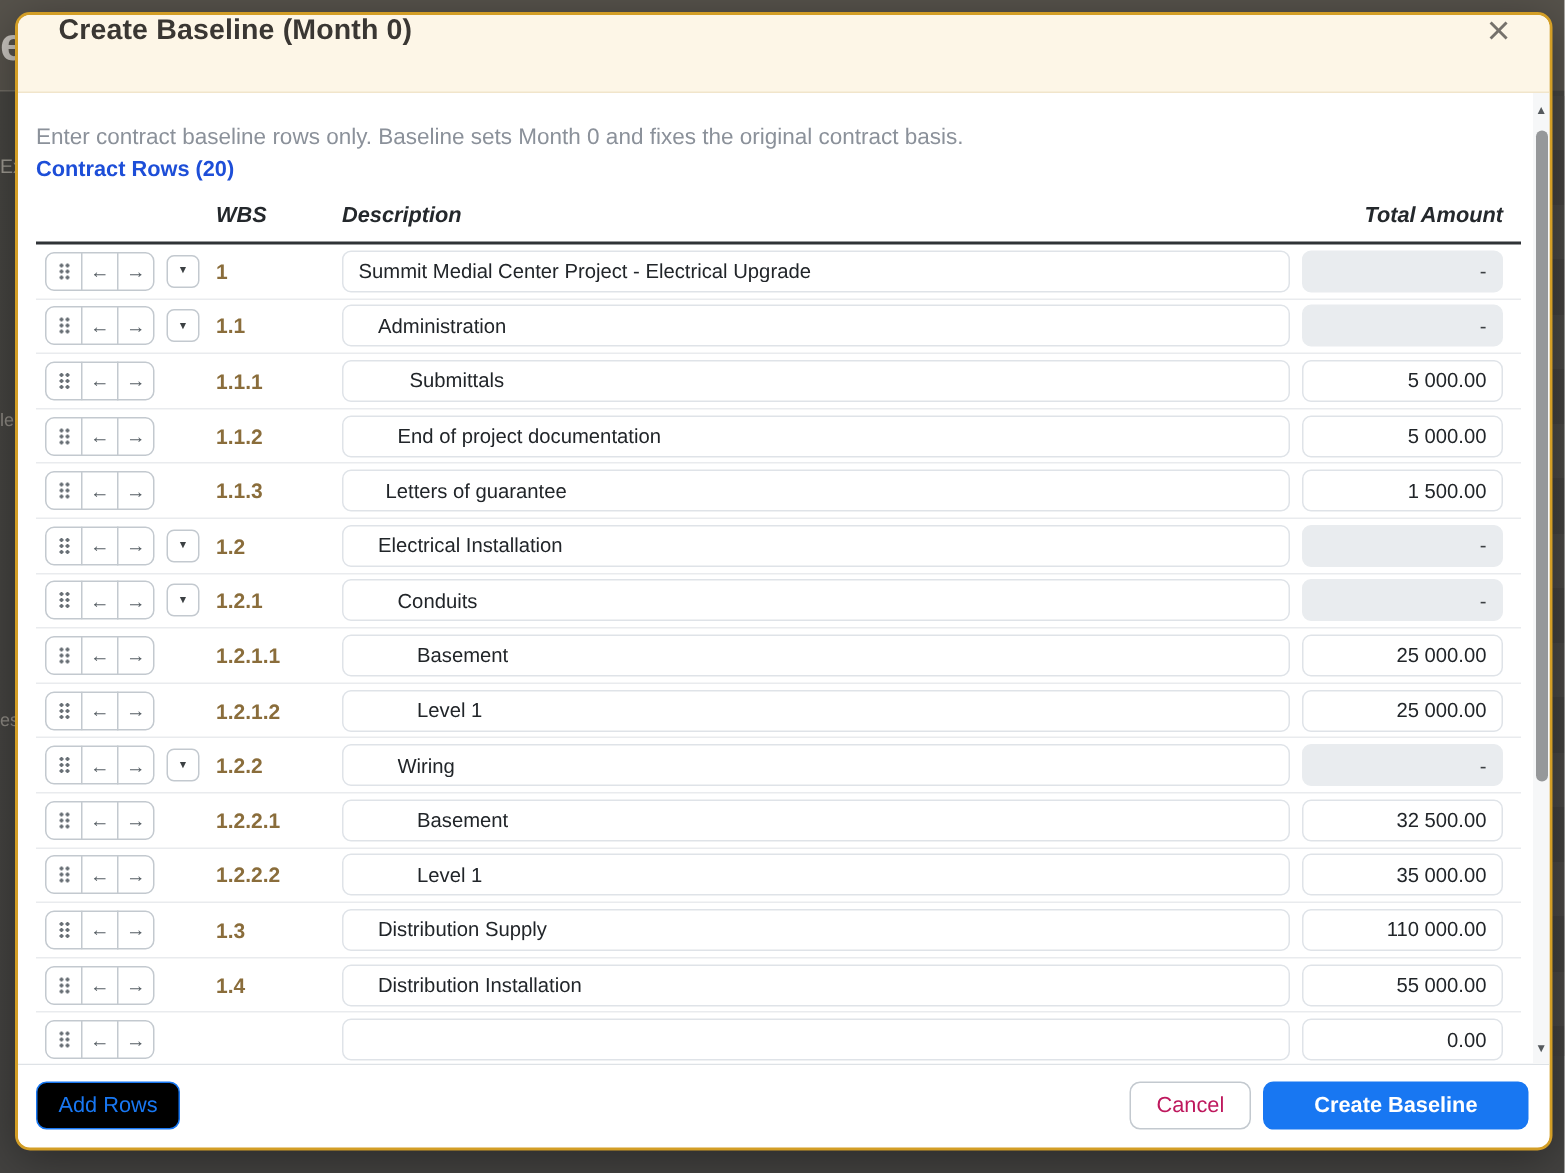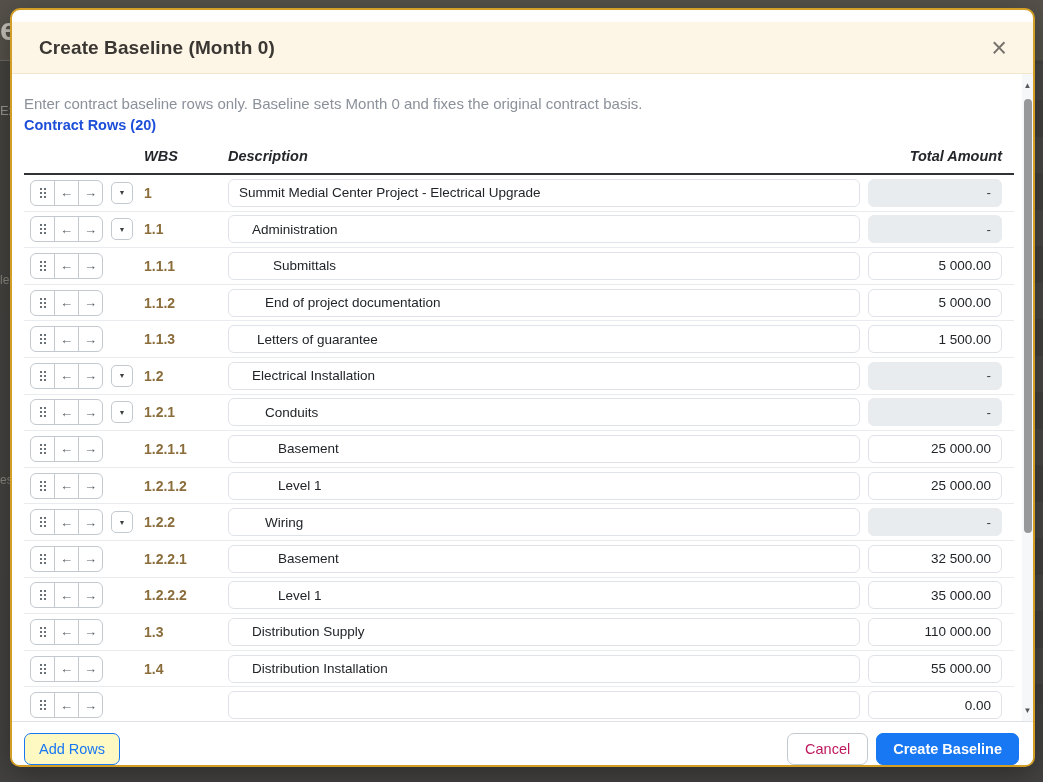--- a/index.html
+++ b/index.html
@@ -22,21 +22,21 @@
     background:repeating-linear-gradient(#4c4a47 0 36px, #413f3d 36px 73px); opacity:.55; }
 
   
   .modal {
     position:absolute; left:10px; top:8px; width:1025px; height:759px;
     background:#ffffff; border:2px solid #d39e26; border-radius:10px;
     z-index:2; box-shadow:0 6px 30px rgba(0,0,0,.35); overflow:hidden;
   }
   .modal-header {
     height:52px; background:#fdf6e7; border-bottom:1px solid #f1e5cb;
-    display:flex; align-items:center; padding:0 24px 0 27px;margin-top:12px;
+    display:flex; align-items:flex-start; padding:0 24px 0 27px;
   }
   .modal-title { font-size:19px; font-weight:600; color:#3a3733; letter-spacing:.1px; }
   .close-btn {
     margin-left:auto; background:none; border:none; cursor:pointer;
     font-size:27px; line-height:20px; color:#76726c; font-weight:400; padding:0 2px;
   }
 
   .modal-body { position:relative; height:647px; background:#fff; overflow:hidden; }
   .body-content { padding:21px 0 0 12px; width:1002px; }
 
@@ -86,23 +86,23 @@
   .sb-thumb { position:absolute; top:25px; left:1.5px; width:8px; height:434px;
     background:#96989a; border-radius:4px; }
 
   
   .modal-footer {
     height:54px; border-top:1px solid #dee2e6; display:flex; align-items:center;
     padding:0 14px 0 12px; background:#fff;
   }
   .btn { font-family:"Liberation Sans", sans-serif; font-size:14.5px; border-radius:7px;
     padding:7px 14px; cursor:pointer; }
-  .btn-outline-primary { background:#fef9c3; border:1px solid #1877f2; color:#1877f2; margin-right:auto; }
+  .btn-outline-primary { background:#000000; border:1px solid #1877f2; color:#1877f2; margin-right:auto; }
   .btn-cancel { background:#fff; border:1px solid #c3c9cf; color:#be185d; padding:7px 17px; margin-right:8px; }
-  .btn-primary { background:#1877f2; border:1px solid #1877f2; color:#fff; font-weight:600; padding:7px 16px; }
+  .btn-primary { background:#1877f2; border:1px solid #1877f2; color:#fff; font-weight:600; padding:7px 33px; }
 </style>
 </head>
 <body>
 
 <span class="bg-frag frag-e">e</span>
 <span class="bg-frag frag-ex">Ex</span>
 <span class="bg-frag frag-le">le</span>
 <span class="bg-frag frag-es">es</span>
 <div class="bg-line"></div>
 <div class="bg-stripes"></div>

